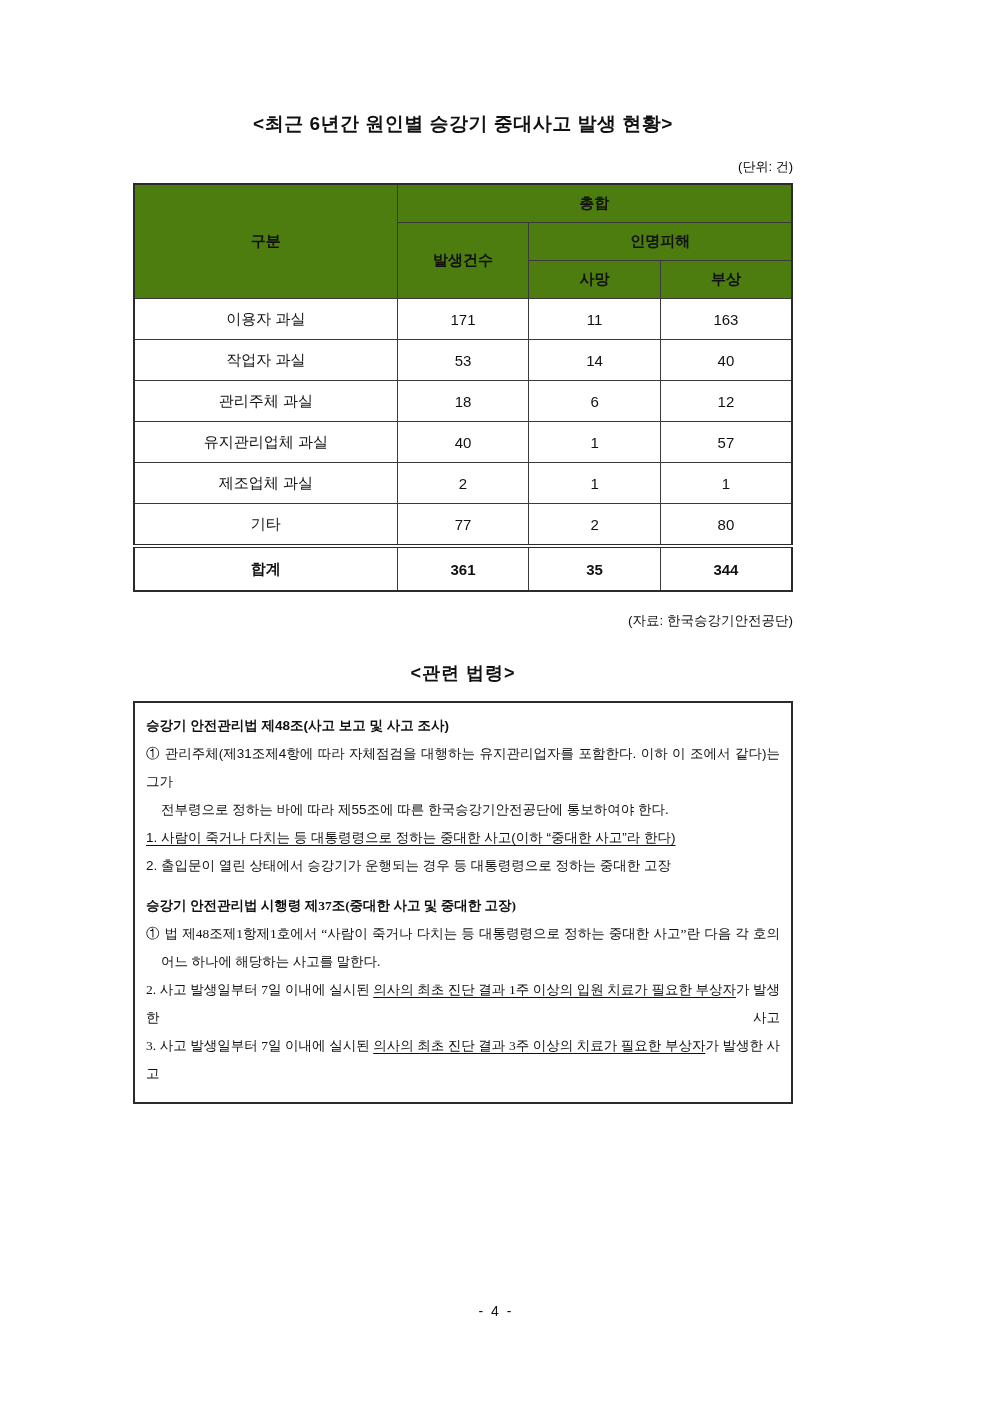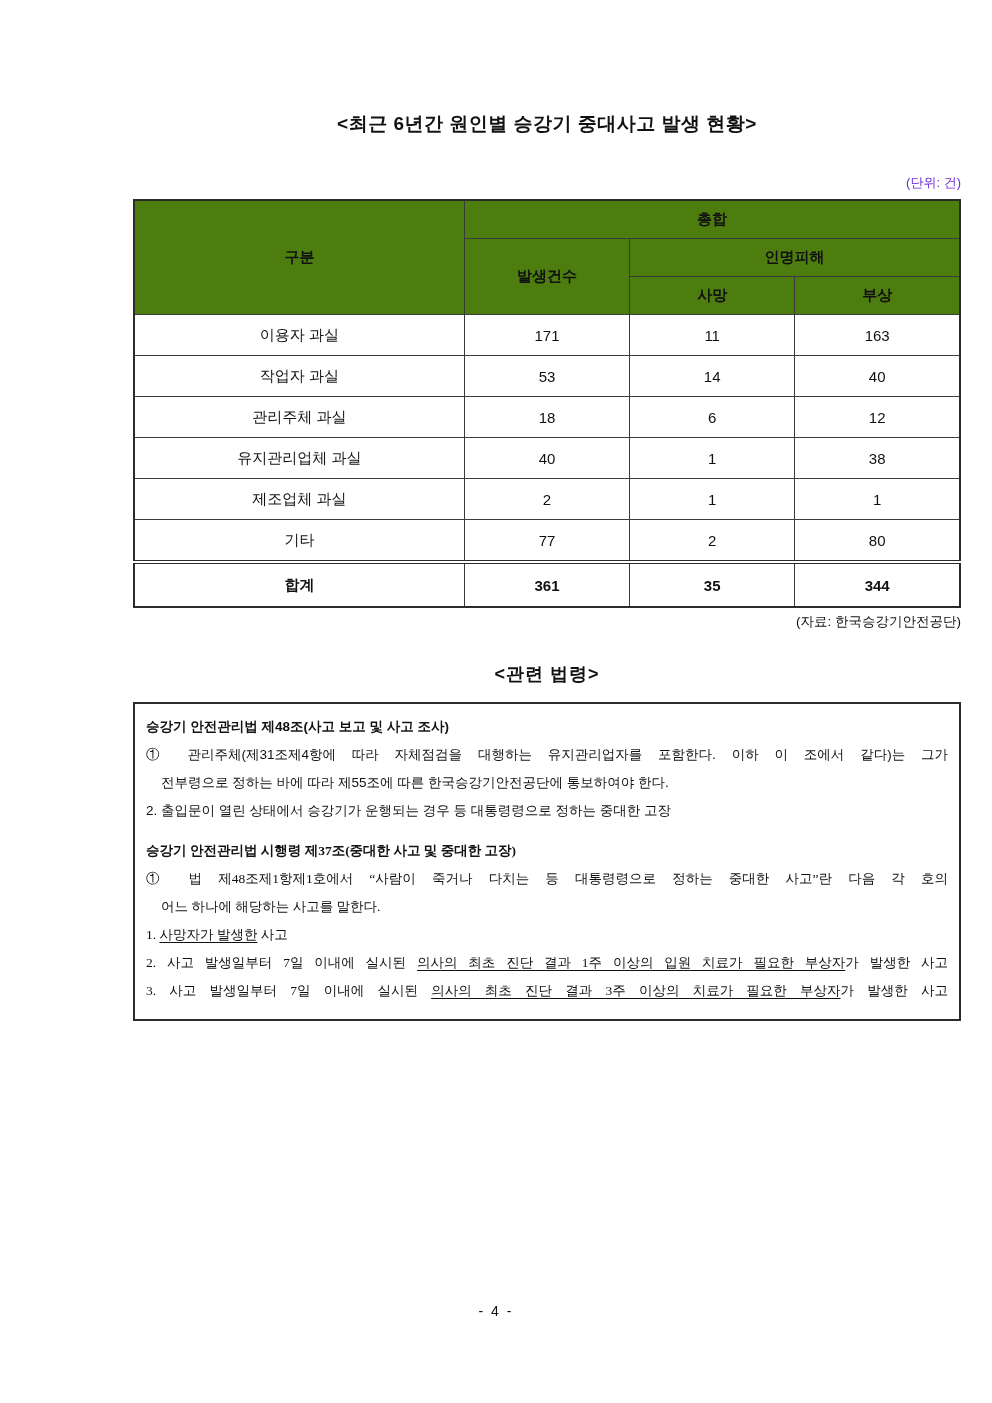--- a/index.html
+++ b/index.html
@@ -5,34 +5,34 @@
   html,body { margin:0; padding:0; background:#9e9e9e; }
   .page {
     position:relative;
     width:992px; height:1403px;
     margin:0 auto;
     background:#ffffff;
     font-family:"Liberation Sans", sans-serif;
     color:#111111;
     overflow:hidden;
   }
-  .content { position:absolute; left:133px; top:0; width:828px; }
+  .content { position:absolute; left:133px; top:0; width:660px; }
 
   .doc-title {
     margin-top:111px;
     text-align:center;
     font-size:19px;
     font-weight:bold;
     letter-spacing:0.5px;
   }
   .unit-note {
-    margin-top:37px;
+    margin-top:21px;
     text-align:right;
     font-size:13px;
-    color:#6d28d9;
+    color:#000000;
   }
 
   table.acc {
     margin-top:7px;
     width:100%;
     border-collapse:collapse;
     border:2px solid #2b2b2b;
     table-layout:fixed;
   }
   table.acc td {
@@ -50,21 +50,21 @@
   table.acc tr.data td { height:40px; }
   table.acc tr.data + tr.data td { border-top:1px dotted #555; }
   table.acc tr.total td {
     border-top:4px double #2b2b2b;
     font-weight:bold;
     height:42px;
     border-radius:17px;
   }
 
   .source-note {
-    margin-top:5px;
+    margin-top:20px;
     text-align:right;
     font-size:13.5px;
   }
 
   .law-title {
     margin-top:31px;
     text-align:center;
     font-size:18px;
     font-weight:bold;
     letter-spacing:1px;
@@ -138,21 +138,21 @@
         <tr class="data">
           <td>관리주체 과실</td>
           <td>18</td>
           <td>6</td>
           <td>12</td>
         </tr>
         <tr class="data">
           <td>유지관리업체 과실</td>
           <td>40</td>
           <td>1</td>
-          <td>38</td>
+          <td>57</td>
         </tr>
         <tr class="data">
           <td>제조업체 과실</td>
           <td>2</td>
           <td>1</td>
           <td>1</td>
         </tr>
         <tr class="data">
           <td>기타</td>
           <td>77</td>
@@ -171,28 +171,28 @@
 
     <div class="source-note">(자료: 한국승강기안전공단)</div>
 
     <div class="law-title">&lt;관련 법령&gt;</div>
 
     <div class="law-box">
       <div>
         <div class="law-line law-heading">승강기 안전관리법 제48조(사고 보고 및 사고 조사)</div>
         <div class="law-line fill">① 관리주체(제31조제4항에 따라 자체점검을 대행하는 유지관리업자를 포함한다. 이하 이 조에서 같다)는 그가</div>
         <div class="law-line cont">전부령으로 정하는 바에 따라 제55조에 따른 한국승강기안전공단에 통보하여야 한다.</div>
+        <div class="law-line"><span class="u">1. 사람이 죽거나 다치는 등 대통령령으로 정하는 중대한 사고(이하 “중대한 사고”라 한다)</span></div>
         <div class="law-line">2. 출입문이 열린 상태에서 승강기가 운행되는 경우 등 대통령령으로 정하는 중대한 고장</div>
       </div>
 
       <div class="block2">
         <div class="law-line law-heading">승강기 안전관리법 시행령 제37조(중대한 사고 및 중대한 고장)</div>
         <div class="law-line fill">① 법 제48조제1항제1호에서 “사람이 죽거나 다치는 등 대통령령으로 정하는 중대한 사고”란 다음 각 호의</div>
         <div class="law-line cont">어느 하나에 해당하는 사고를 말한다.</div>
-        <div class="law-line"><span>1. </span><span class="u">사망자가 발생한</span><span> 사고</span></div>
         <div class="law-line fill"><span>2. 사고 발생일부터 7일 이내에 실시된 </span><span class="u">의사의 최초 진단 결과 1주 이상의 입원 치료가 필요한 부상자</span><span>가 발생한 사고</span></div>
         <div class="law-line fill"><span>3. 사고 발생일부터 7일 이내에 실시된 </span><span class="u">의사의 최초 진단 결과 3주 이상의 치료가 필요한 부상자</span><span>가 발생한 사고</span></div>
       </div>
     </div>
 
   </div>
 
   <div class="page-number">- 4 -</div>
 </div>
 

